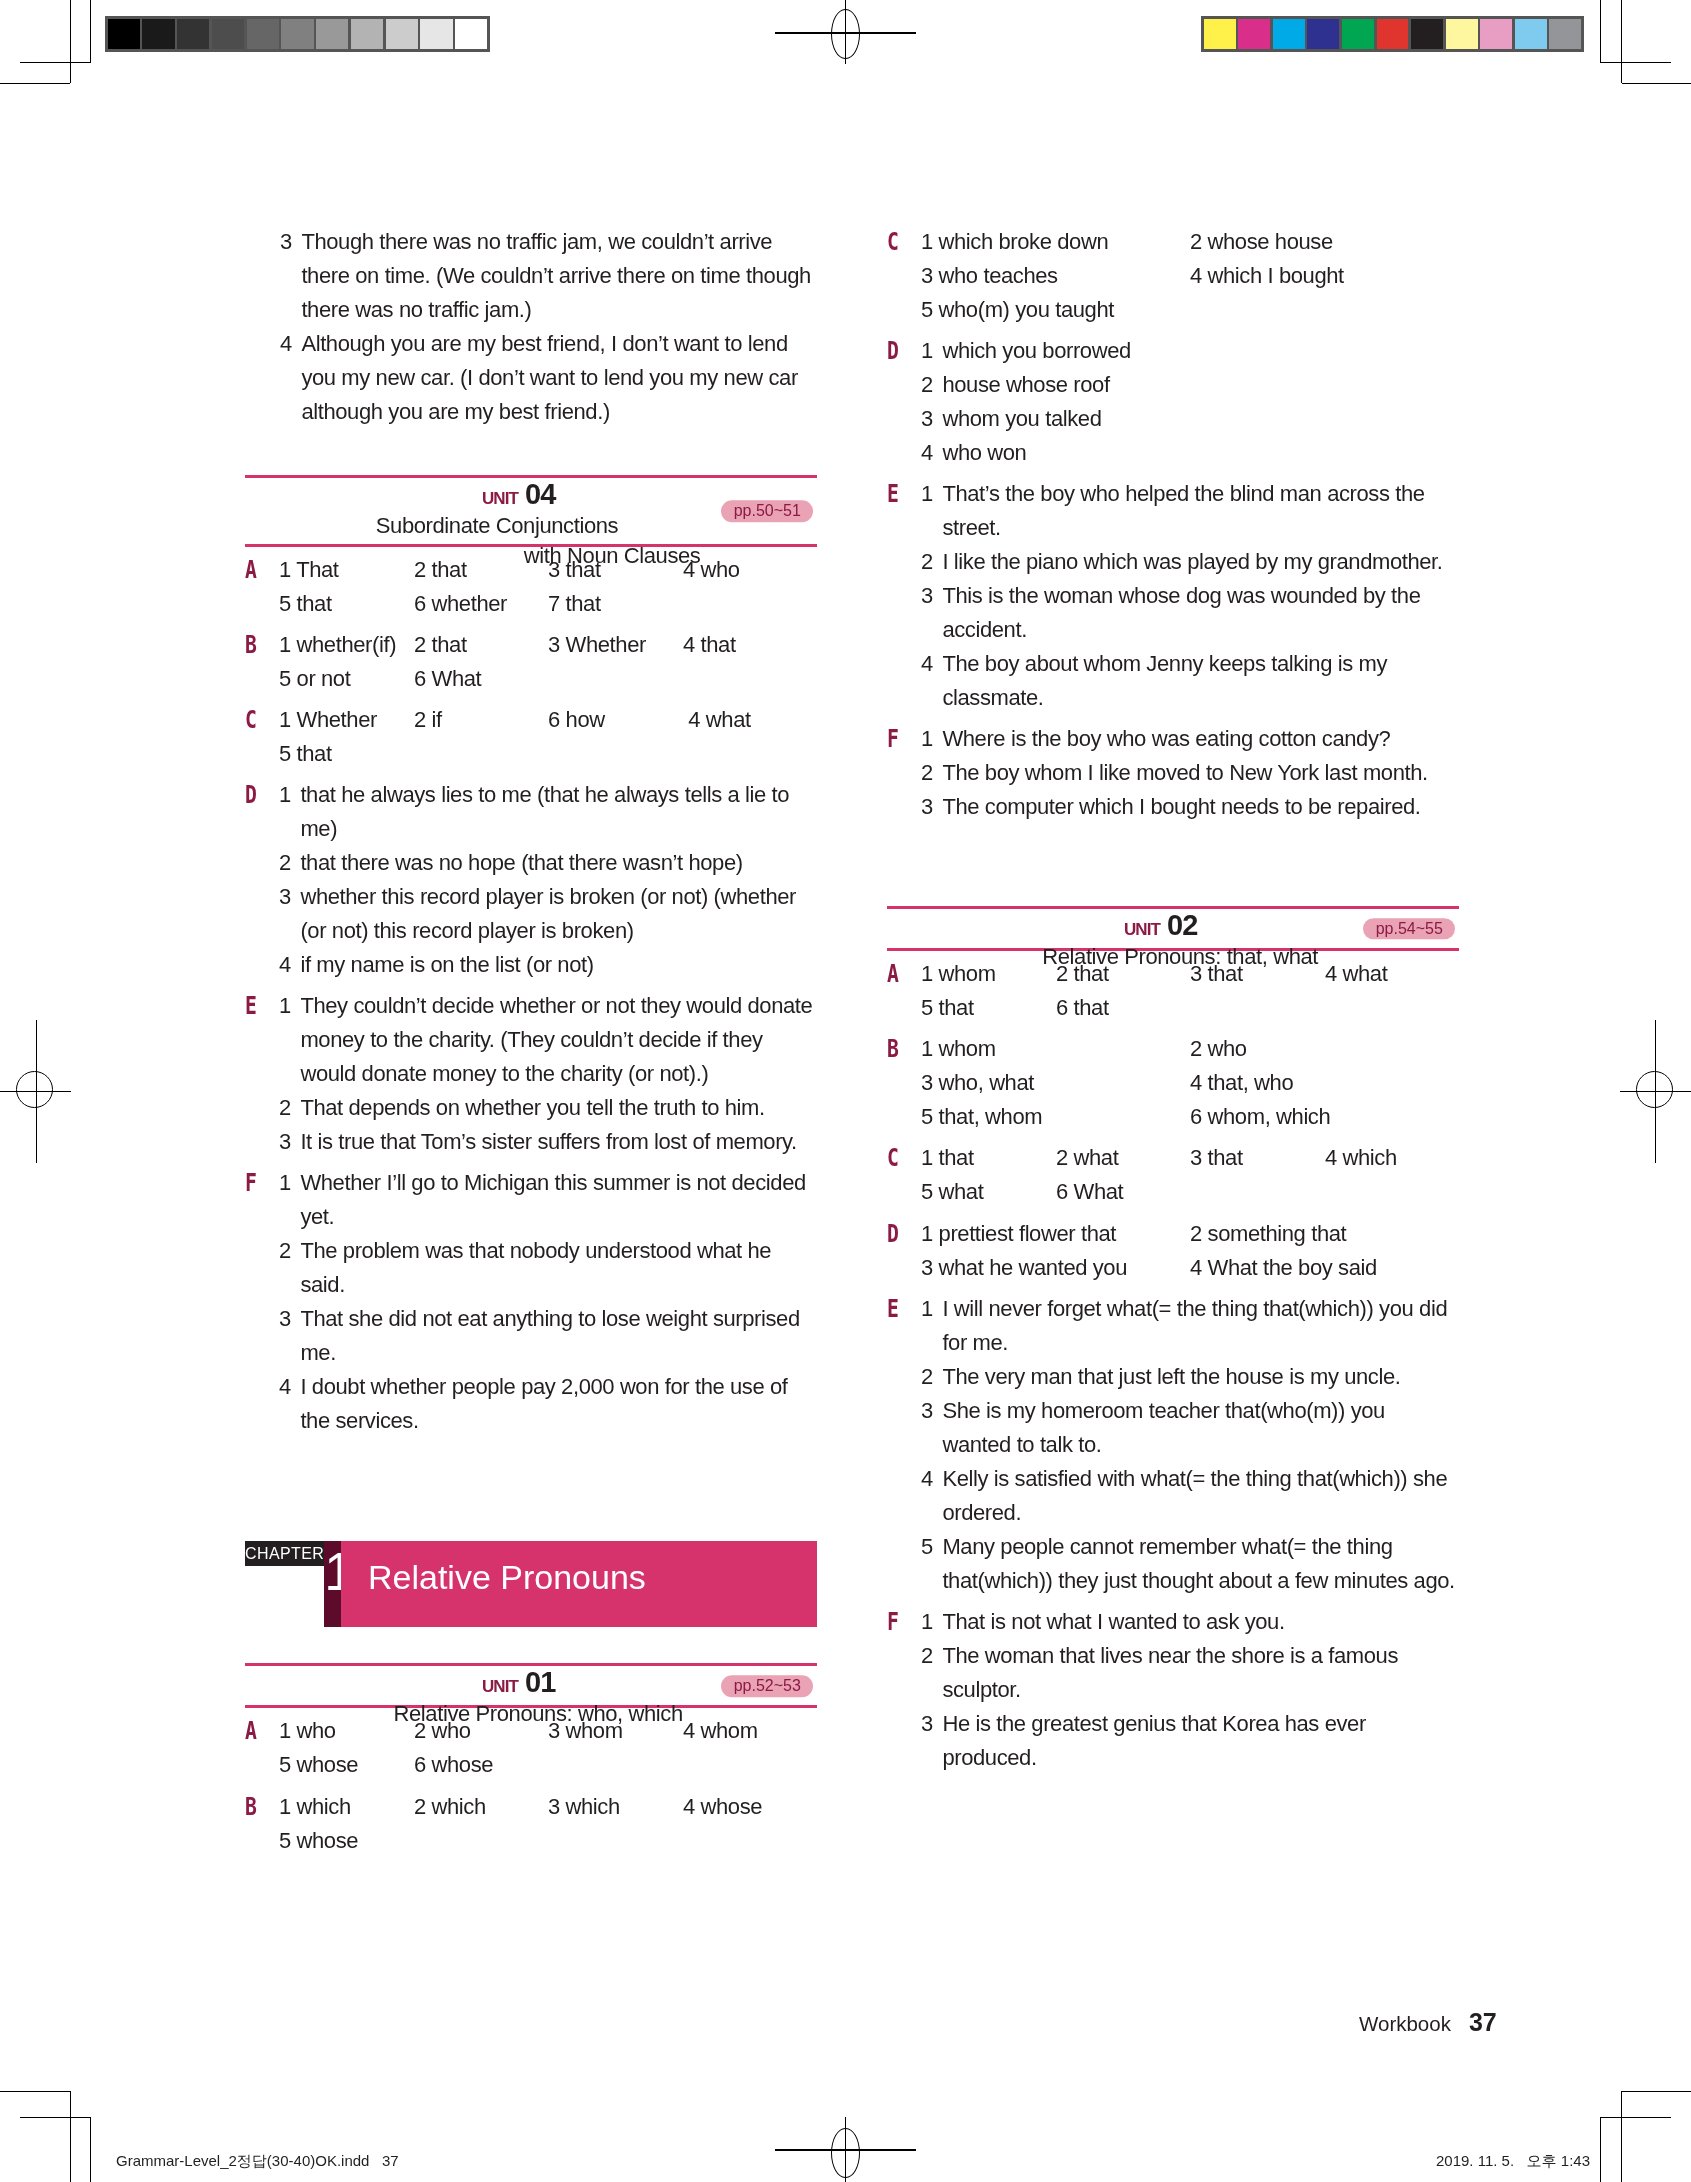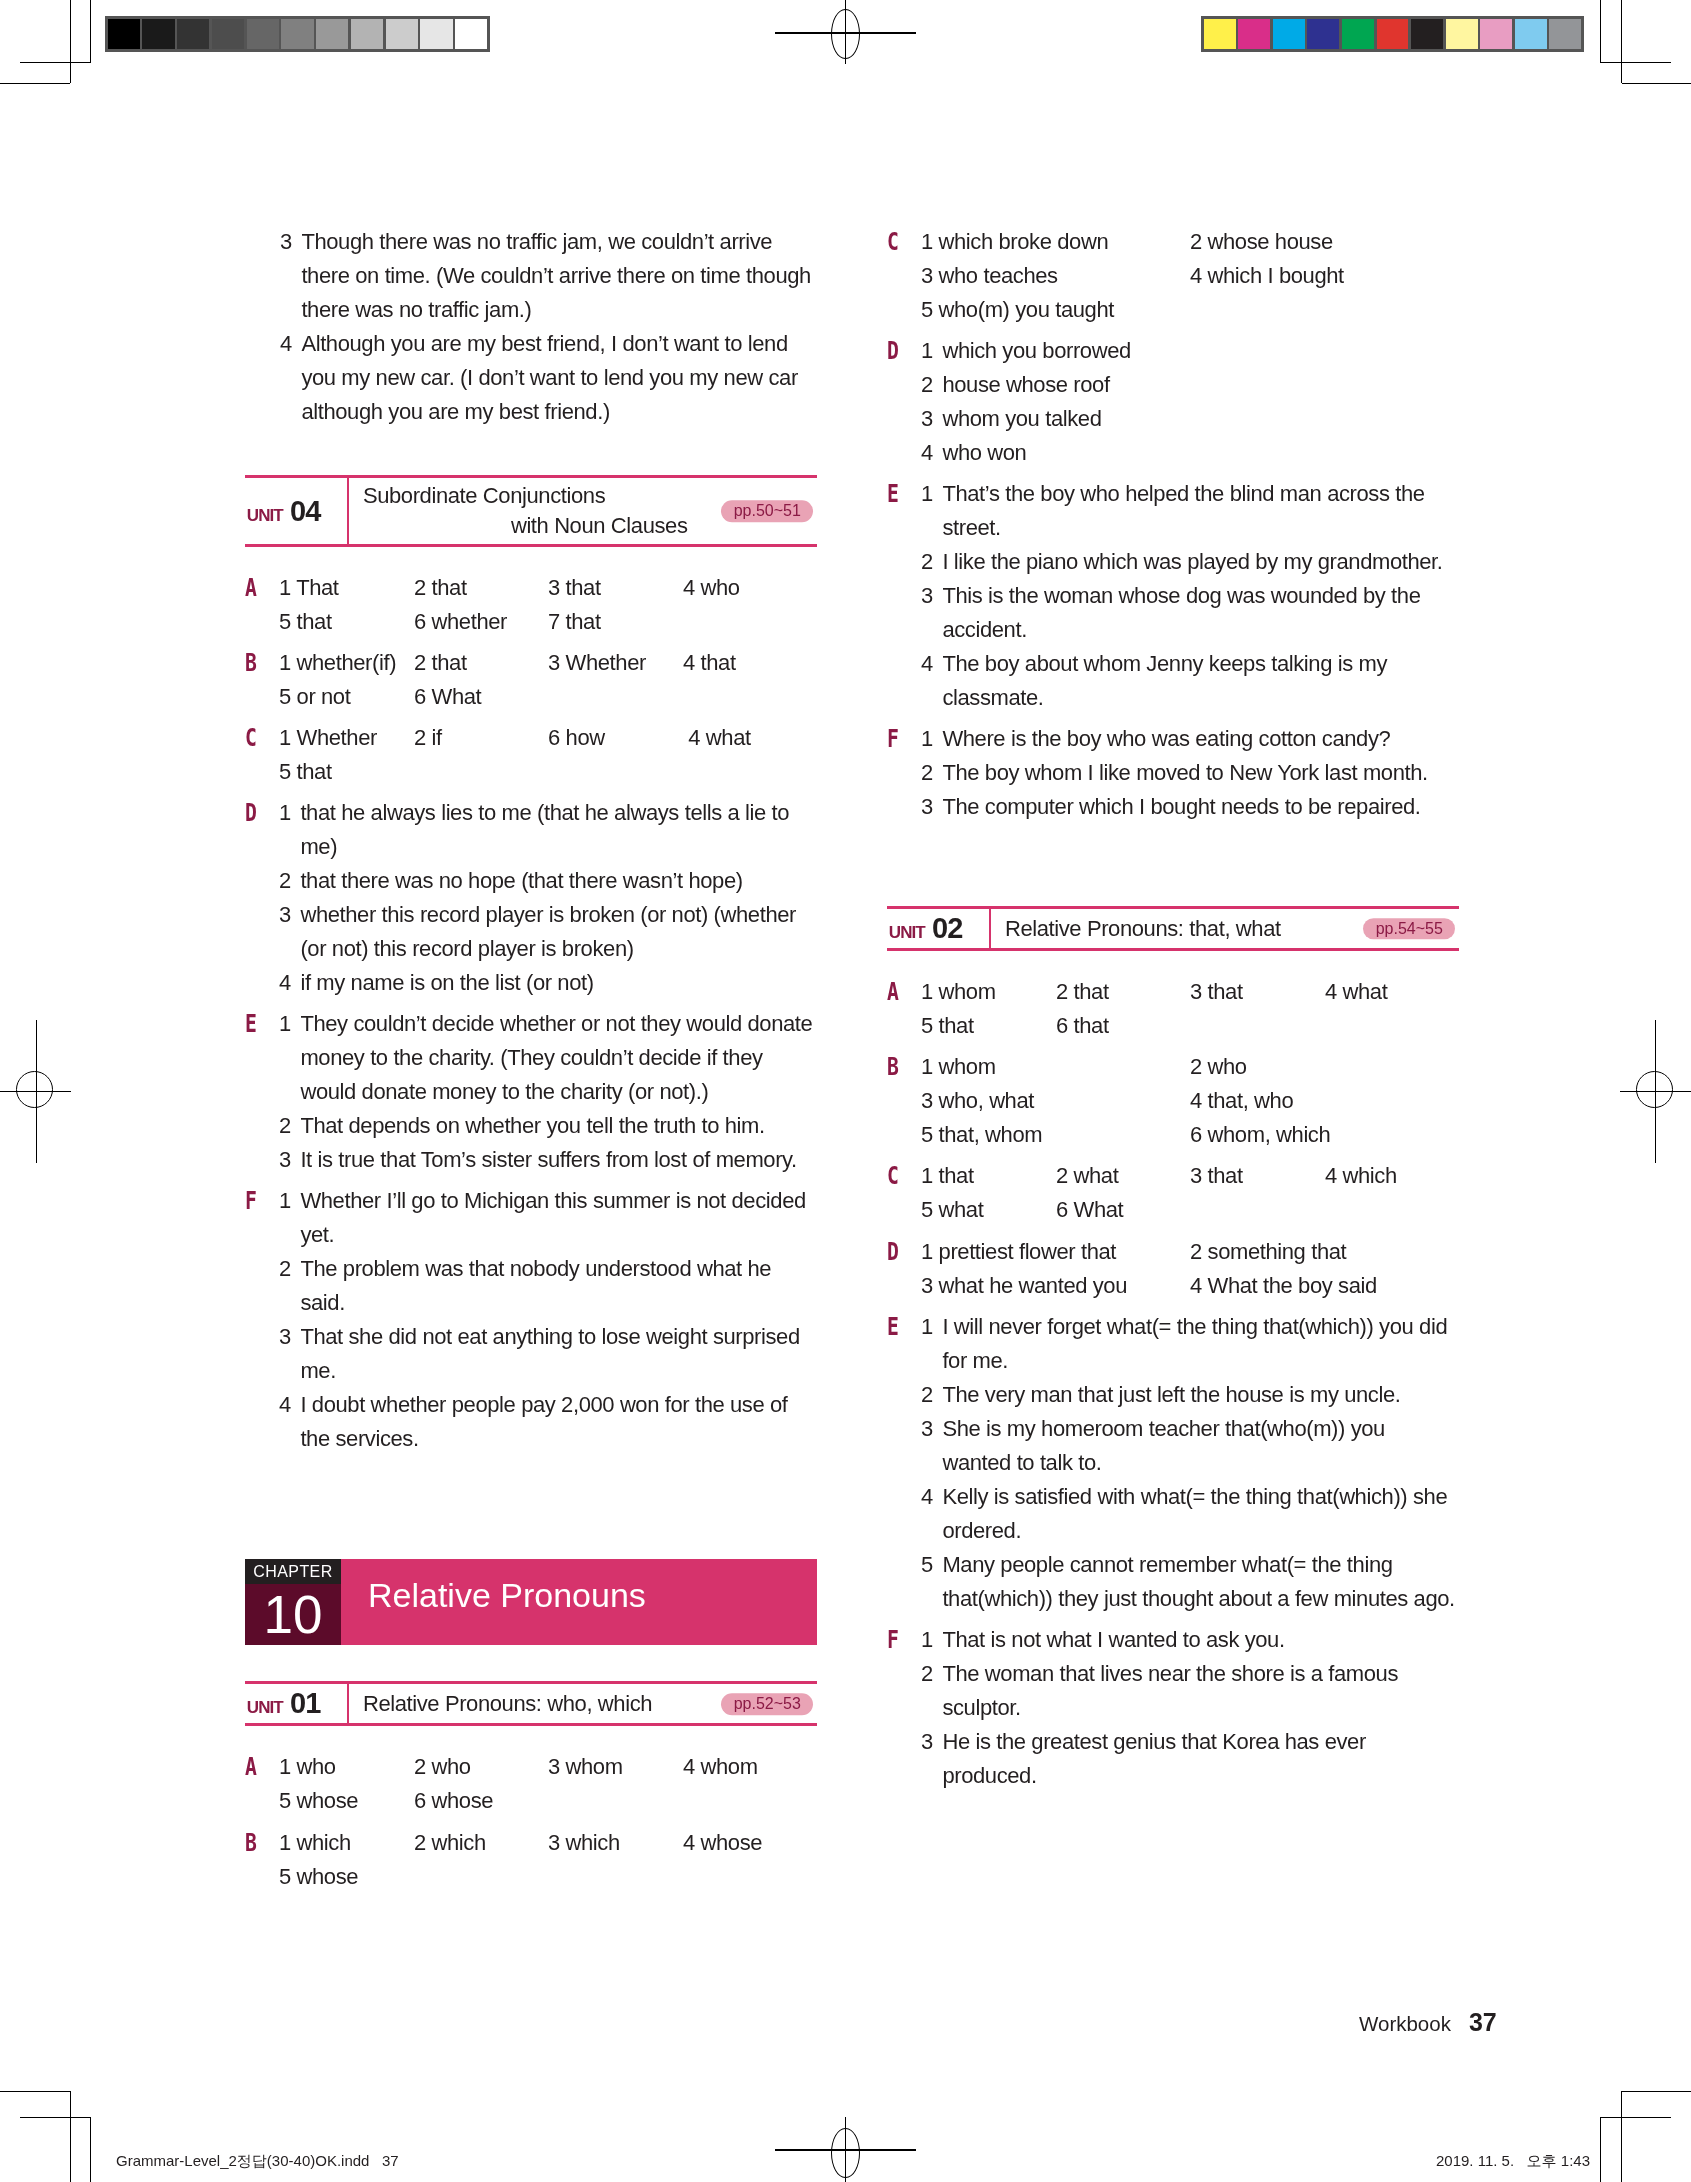--- a/index.html
+++ b/index.html
@@ -30,32 +30,32 @@
             font-family:"DejaVu Sans Mono", monospace; transform:scaleX(0.82); transform-origin:left; }
   .block-body { flex:1; }
   .grid4 { display:grid; grid-template-columns:135px 134px 135px 134px; }
   .grid2 { display:grid; grid-template-columns:269px 267px; }
   .cell { font-size:22px; line-height:34px; letter-spacing:-0.4px; white-space:nowrap; }
   .sub { padding-left:35px; }
   .list .item .num { width:21.4px; }
   .list .item { margin-left:0; }
 
   
-  .unit { position:relative; border-top:3.6px solid #d6336c; border-bottom:3.6px solid #d6336c; display:flex; align-items:center; margin-bottom:24px; }
+  .unit { position:relative; border-top:3.6px solid #d6336c; border-bottom:3.6px solid #d6336c; display:flex; align-items:center; margin-bottom:6px;flex-direction:column; }
   .unit .tag { width:100px; flex:none; display:flex; align-items:baseline; gap:7.1px; padding-left:1.8px; }
   .unit .tag .u { color:#8b1a45; font-weight:bold; font-size:17px; letter-spacing:-0.9px; }
   .unit .tag .n { color:#231f20; font-weight:bold; font-size:29px; letter-spacing:-0.9px; }
   .unit .divider { width:1.8px; align-self:stretch; background:#d6336c; }
   .unit .title { flex:1; padding-left:14.3px; font-size:22px; line-height:30px; letter-spacing:-0.4px; }
   .unit .pages { position:absolute; right:3.6px; top:50%; transform:translateY(-50%); background:#e9a3b5; color:#8b1a45;
                  font-size:16px; border-radius:12.5px; padding:1.8px 12.5px; }
 
   
   .chapter { display:flex; height:86px; margin-bottom:36px; }
-  .chapter .box { width:96px; flex:none; display:flex; flex-direction:column; }
+  .chapter .box { width:96px; flex:none; display:flex; flex-direction:row; }
   .chapter .box .lbl { background:#231f20; color:#fff; font-size:16px; height:25px; line-height:25px; text-align:center; letter-spacing:0.4px; }
   .chapter .box .num { background:#5c0b2a; color:#fff; flex:1; font-size:53px; font-weight:normal; text-align:center; line-height:61px; }
   .chapter .ttl { flex:1; background:#d6336c; color:#fff; font-size:34px; display:flex; align-items:center; padding-left:27px; padding-bottom:14.3px; box-sizing:border-box; }
 
   .footer-page { position:absolute; top:2008px; left:1359px; display:flex; gap:18px; align-items:baseline; }
   .footer-page .wb { font-size:20.5px; }
   .footer-page .pn { font-size:25px; font-weight:bold; }
   .slug { position:absolute; top:2152px; font-size:15px; color:#231f20; }
 </style>
 </head>

